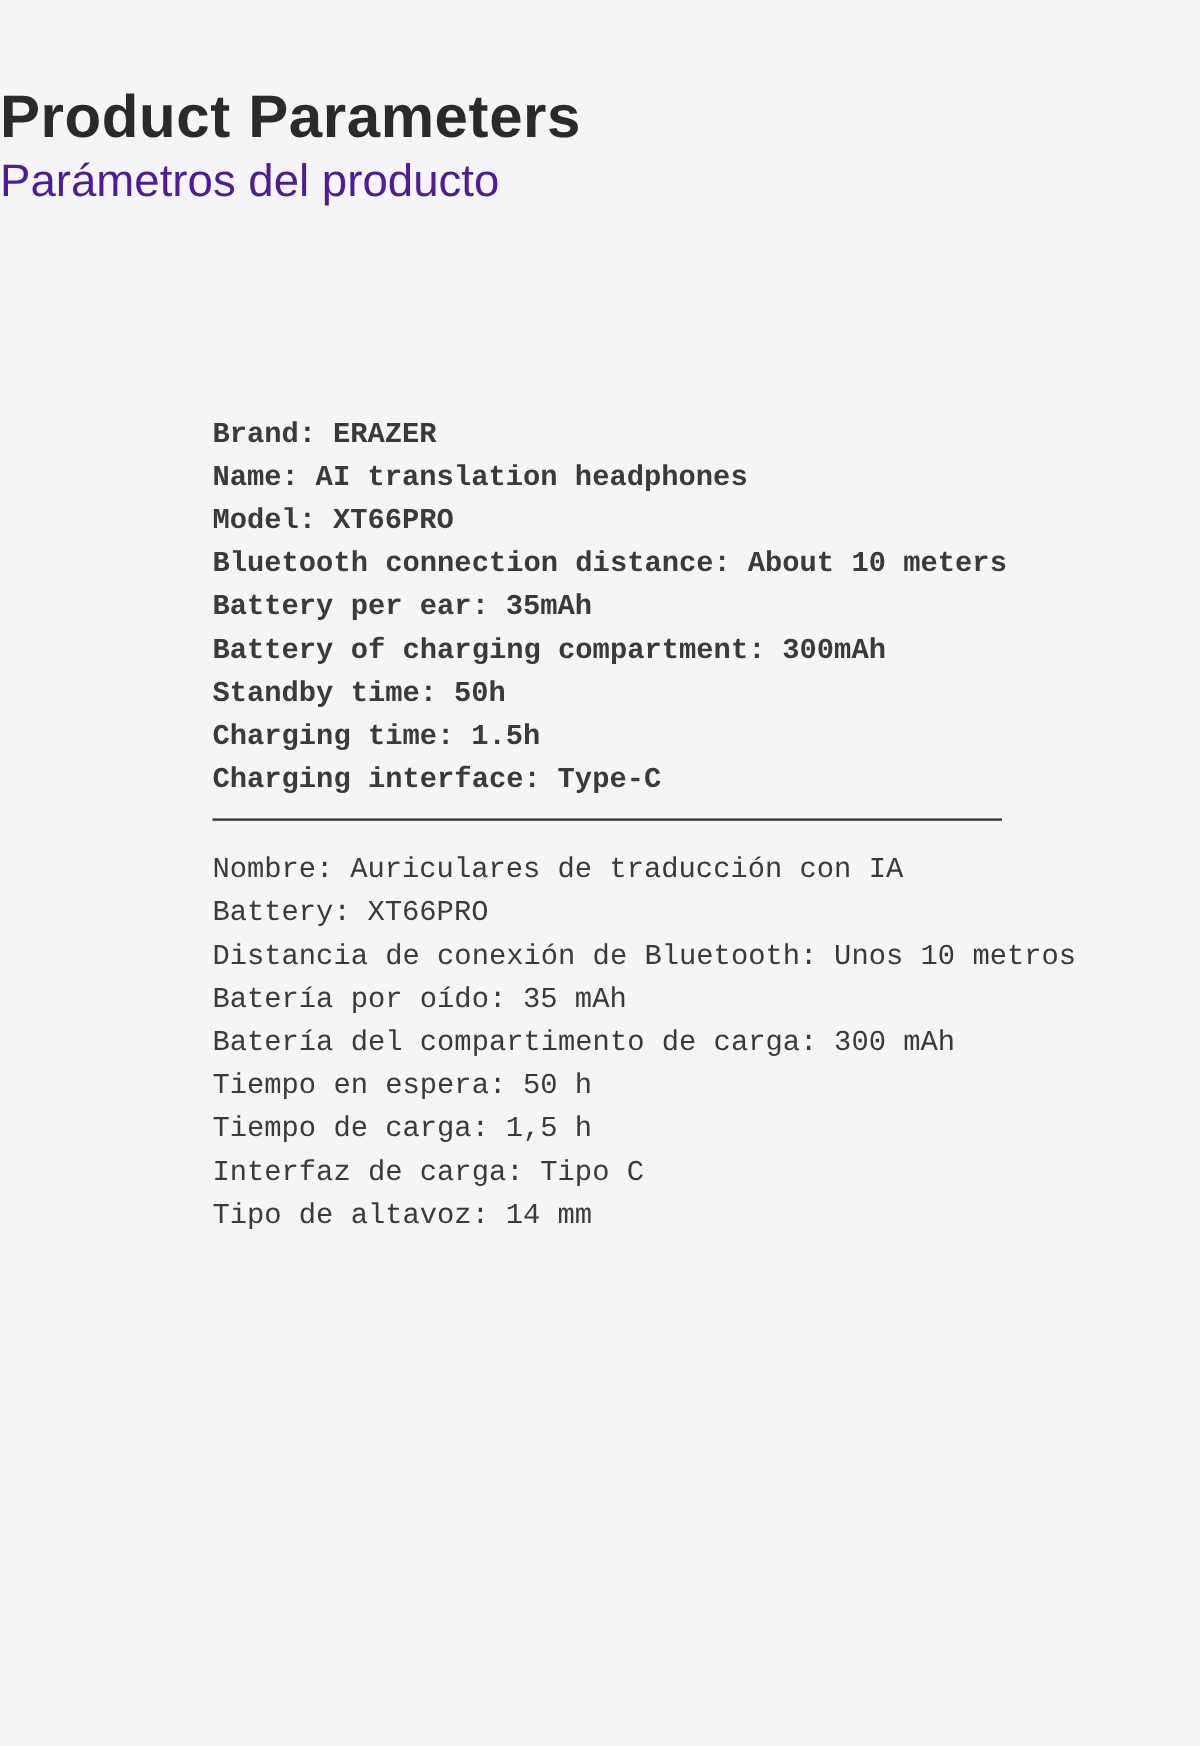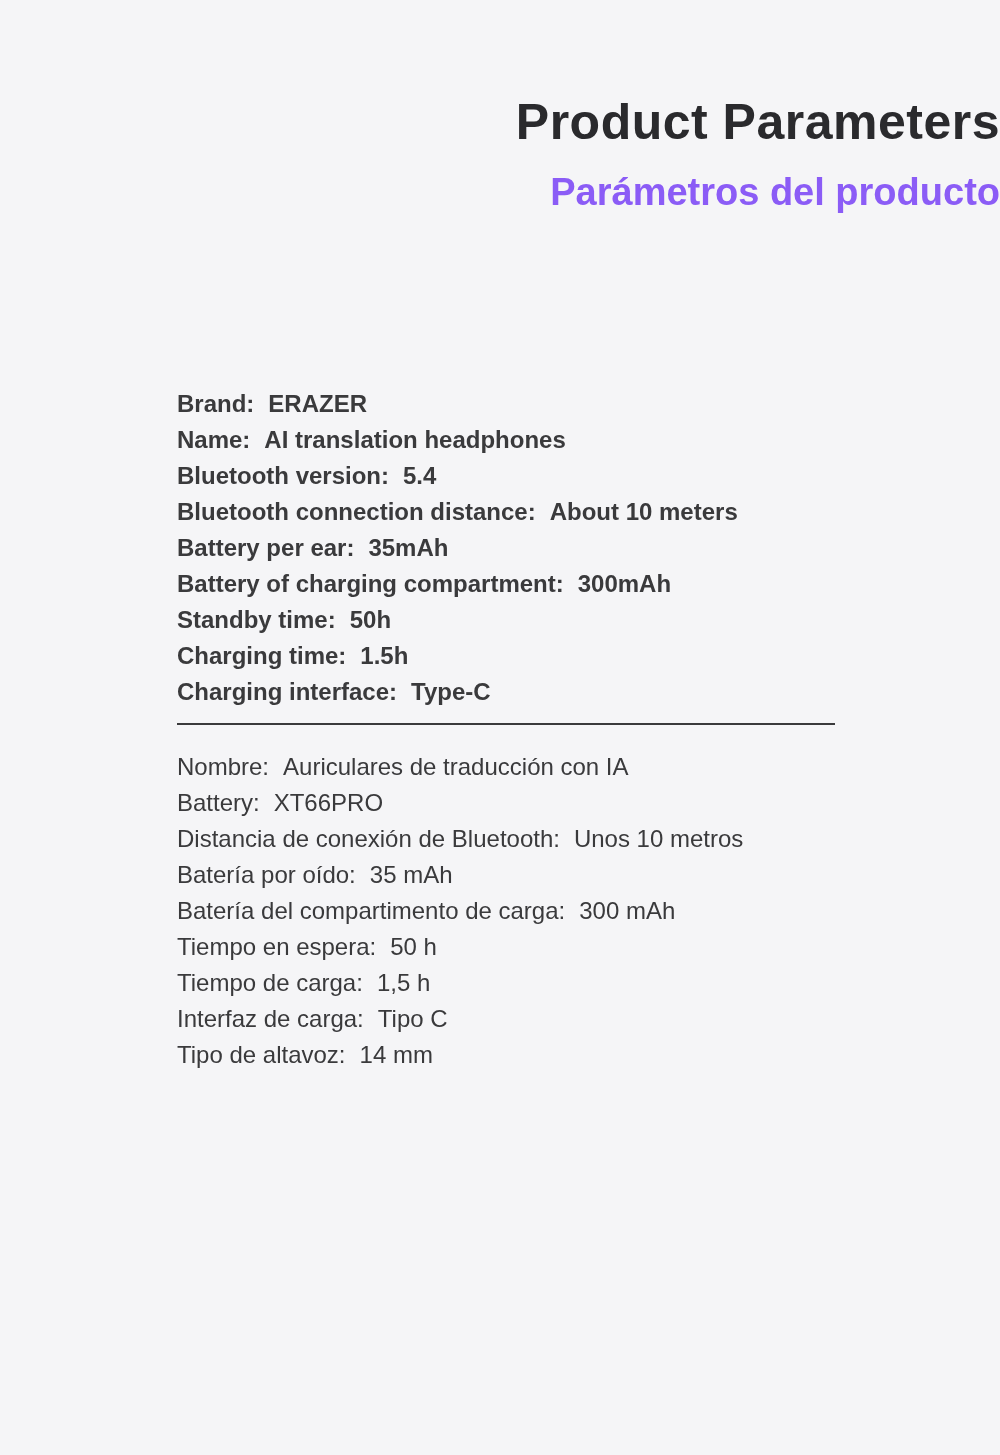--- a/index.html
+++ b/index.html
@@ -5,41 +5,41 @@
   html, body { margin: 0; padding: 0; }
   .page {
     position: relative;
     width: 1000px;
     height: 1455px;
     background: #f5f5f7;
     font-family: "Liberation Sans", sans-serif;
     overflow: hidden;
   }
   .header {
-    padding-top: 93px;
-    text-align: right;
+    padding-top: 68px;
+    text-align: left;
   }
   .title {
     margin: 0;
     font-size: 50px;
     font-weight: 800;
     letter-spacing: 0.5px;
     color: #2a2a2d;
   }
   .subtitle {
-    margin: 20px 0 0 0;
+    margin: 4px 0 0 0;
     font-size: 38px;
-    font-weight: 700;
-    color: #8b5cf6;
+    font-weight: 400;
+    color: #4c1d95;
   }
   .content {
     margin: 172px 0 0 177px;
     width: 658px;
   }
-  .spec-list { display: block; }
+  .spec-list { display: block; font-family: Liberation Mono, monospace; }
   .spec-row {
     font-size: 24px;
     line-height: 36px;
     color: #3a3a3c;
     white-space: nowrap;
   }
   .spec-list.english .spec-row { font-weight: 700; }
   .spec-list.spanish .spec-row { font-weight: 400; }
   .spec-value { margin-left: 14px; }
   .divider {
@@ -54,21 +54,21 @@
 
 <div class="page">
   <div class="header">
     <h1 class="title">Product Parameters</h1>
     <h2 class="subtitle">Parámetros del producto</h2>
   </div>
   <div class="content">
     <div class="spec-list english">
         <div class="spec-row"><span class="spec-label">Brand:</span><span class="spec-value">ERAZER</span></div>
         <div class="spec-row"><span class="spec-label">Name:</span><span class="spec-value">AI translation headphones</span></div>
-        <div class="spec-row"><span class="spec-label">Bluetooth version:</span><span class="spec-value">5.4</span></div>
+        <div class="spec-row"><span class="spec-label">Model:</span><span class="spec-value">XT66PRO</span></div>
         <div class="spec-row"><span class="spec-label">Bluetooth connection distance:</span><span class="spec-value">About 10 meters</span></div>
         <div class="spec-row"><span class="spec-label">Battery per ear:</span><span class="spec-value">35mAh</span></div>
         <div class="spec-row"><span class="spec-label">Battery of charging compartment:</span><span class="spec-value">300mAh</span></div>
         <div class="spec-row"><span class="spec-label">Standby time:</span><span class="spec-value">50h</span></div>
         <div class="spec-row"><span class="spec-label">Charging time:</span><span class="spec-value">1.5h</span></div>
         <div class="spec-row"><span class="spec-label">Charging interface:</span><span class="spec-value">Type-C</span></div>
       </div>
     <hr class="divider">
     <div class="spec-list spanish">
         <div class="spec-row"><span class="spec-label">Nombre:</span><span class="spec-value">Auriculares de traducción con IA</span></div>

